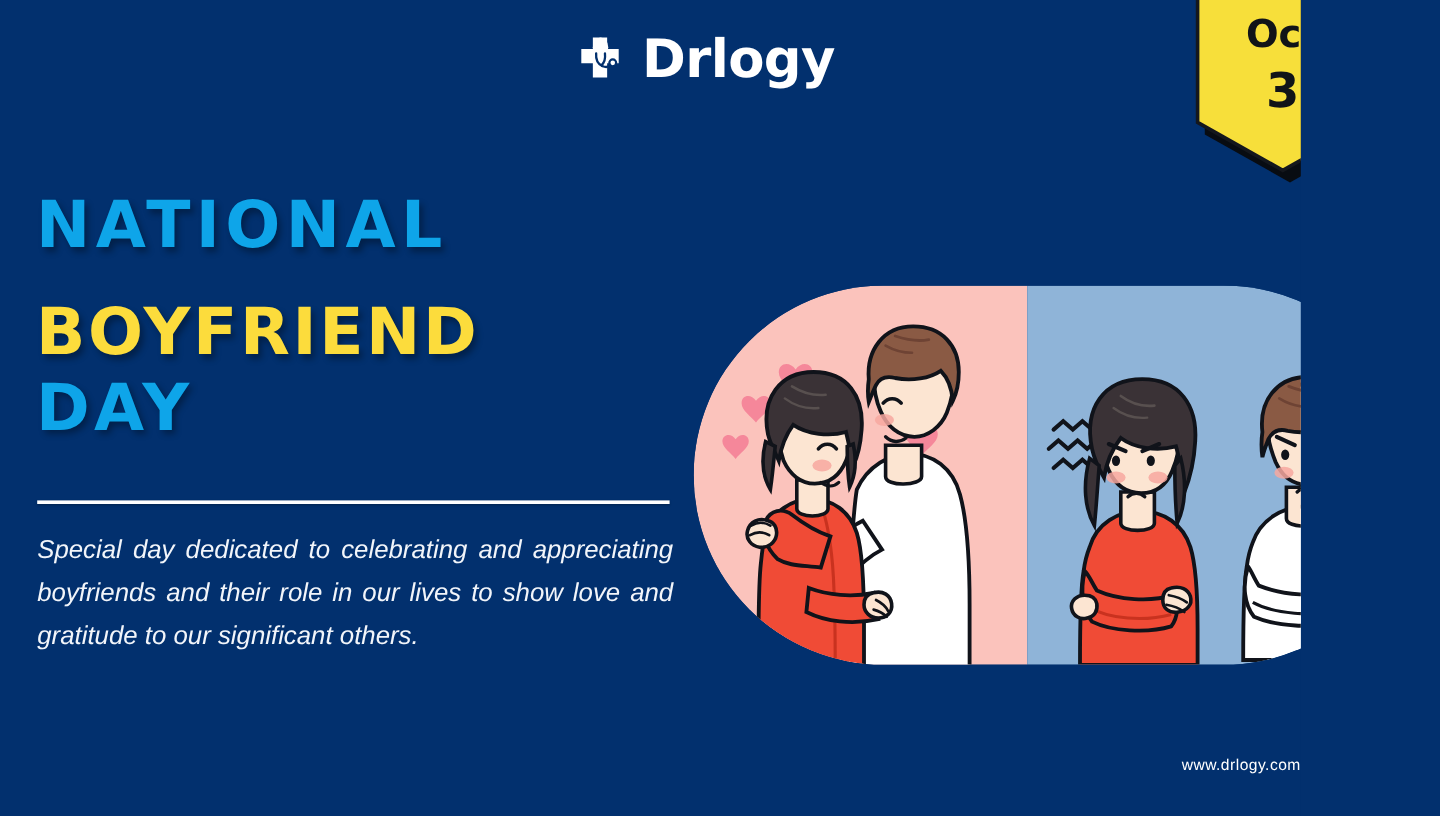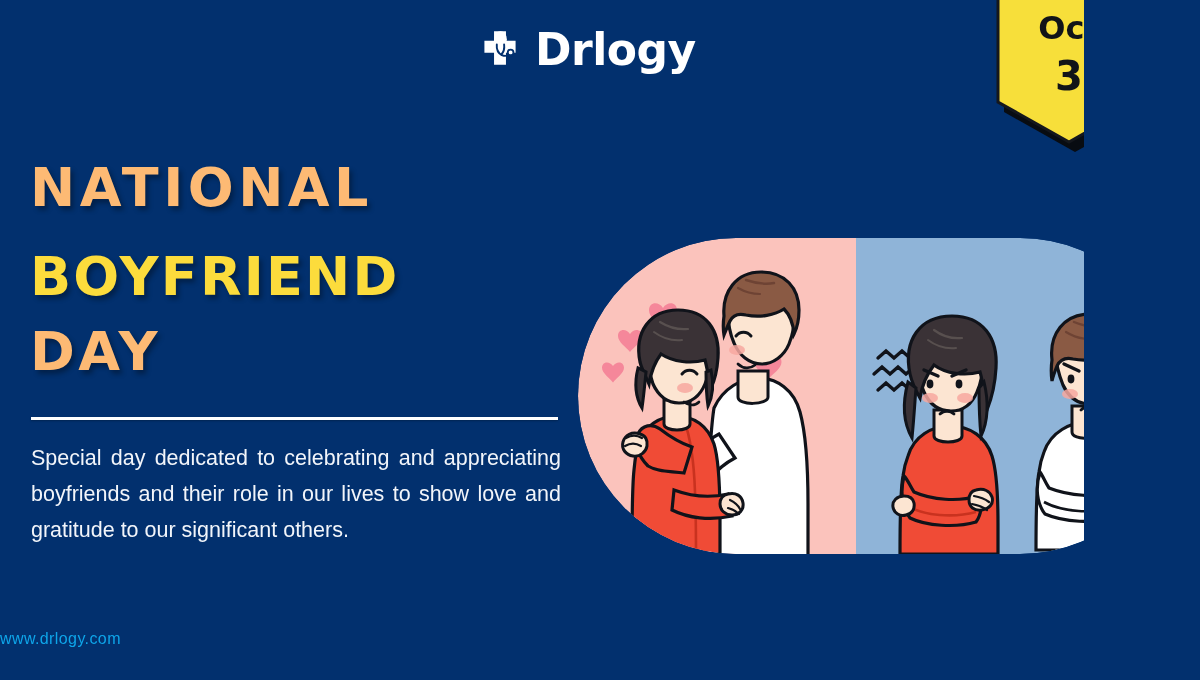--- a/index.html
+++ b/index.html
@@ -68,50 +68,51 @@
     font-family:"DejaVu Sans", sans-serif;
   }
 
   
   .headline { position:absolute; left:30px; top:158px; width:560px; }
   .headline .line {
     font-family:"DejaVu Sans", sans-serif;
     font-weight:bold;
     font-size:54px;
     line-height:1.10;
-    color:#fdba74;
+    color:#0ea5e9;
     text-shadow:3px 4px 5px rgba(0,0,0,0.33);
     white-space:nowrap;
   }
   .headline .l1 { letter-spacing:4.5px; }
   .headline .l2 { color:#FCDC3C; letter-spacing:2.2px; margin-top:30px; }
-  .headline .l3 { letter-spacing:3.5px; margin-top:15px; }
+  .headline .l3 { letter-spacing:3.5px; margin-top:3px; }
 
   .rule {
     position:absolute; left:31px; top:417px;
     width:527px; height:3px;
     background:#ffffff;
     box-shadow:0 1px 2px rgba(0,0,0,0.25);
   }
 
   .desc {
     position:absolute; left:31px; top:440px;
     width:530px;
     color:#f2f5fa;
     font-size:21.5px;
     line-height:1.68;
     text-align:justify;
     font-family:"Liberation Sans", sans-serif;
+    font-style:italic;
   }
 
   .site {
     position:absolute; left:0; right:0; top:630px;
-    text-align:left;
-    color:#0ea5e9;
-    font-size:16px;
+    text-align:right;
+    color:#ffffff;
+    font-size:13px;
     letter-spacing:0.4px;
     font-family:"Liberation Sans", sans-serif;
   }
 
   
   .illo {
     position:absolute;
     left:578px; top:238px;
     width:600px; height:316px;
     border-radius:160px;

